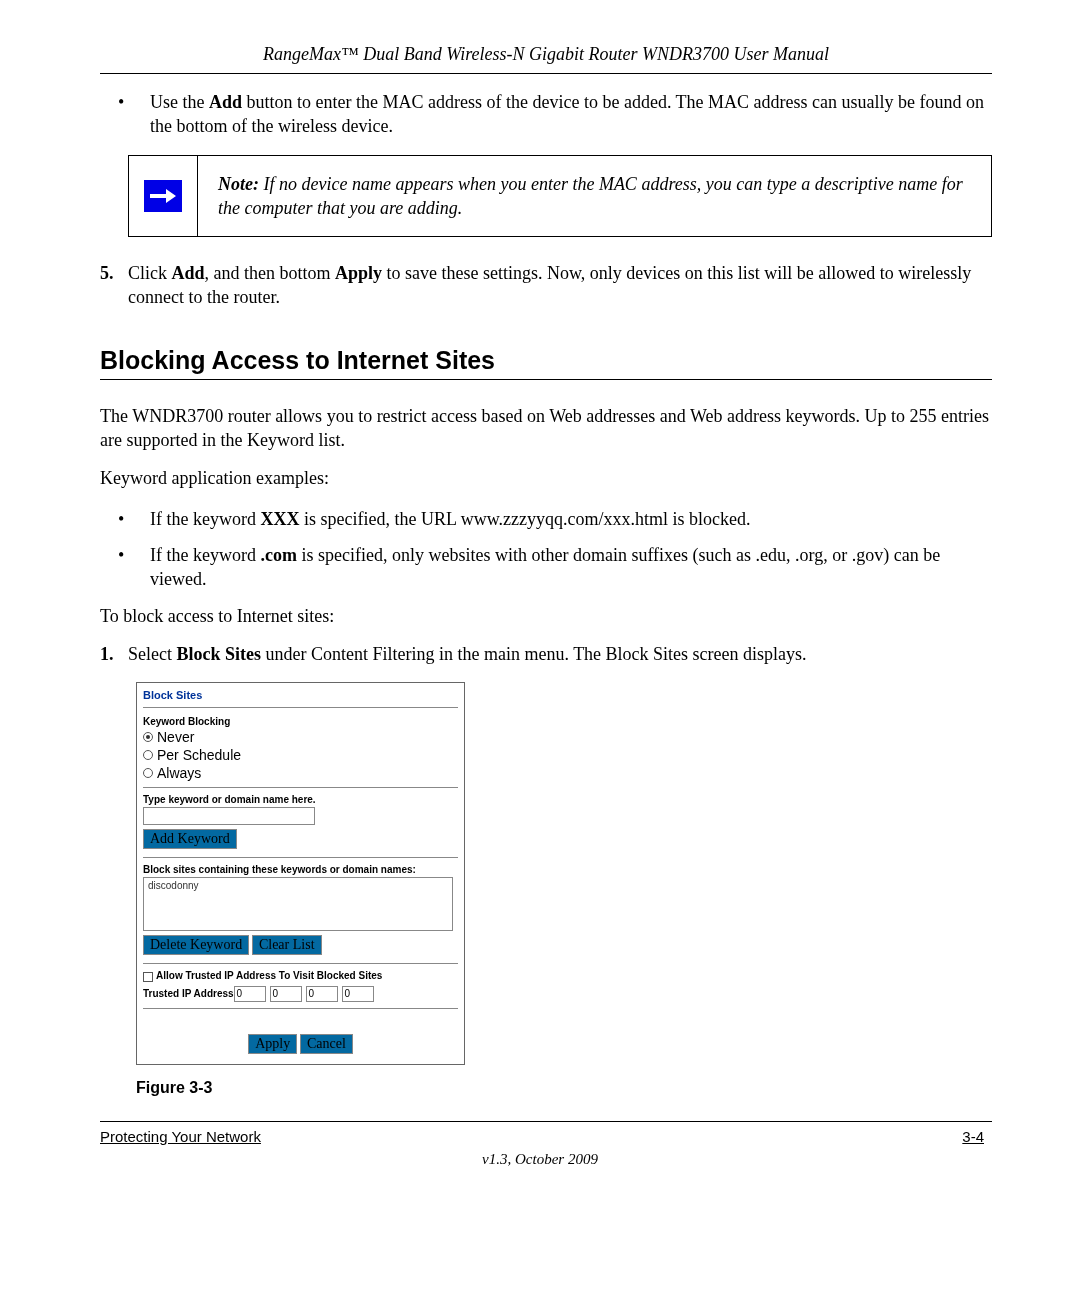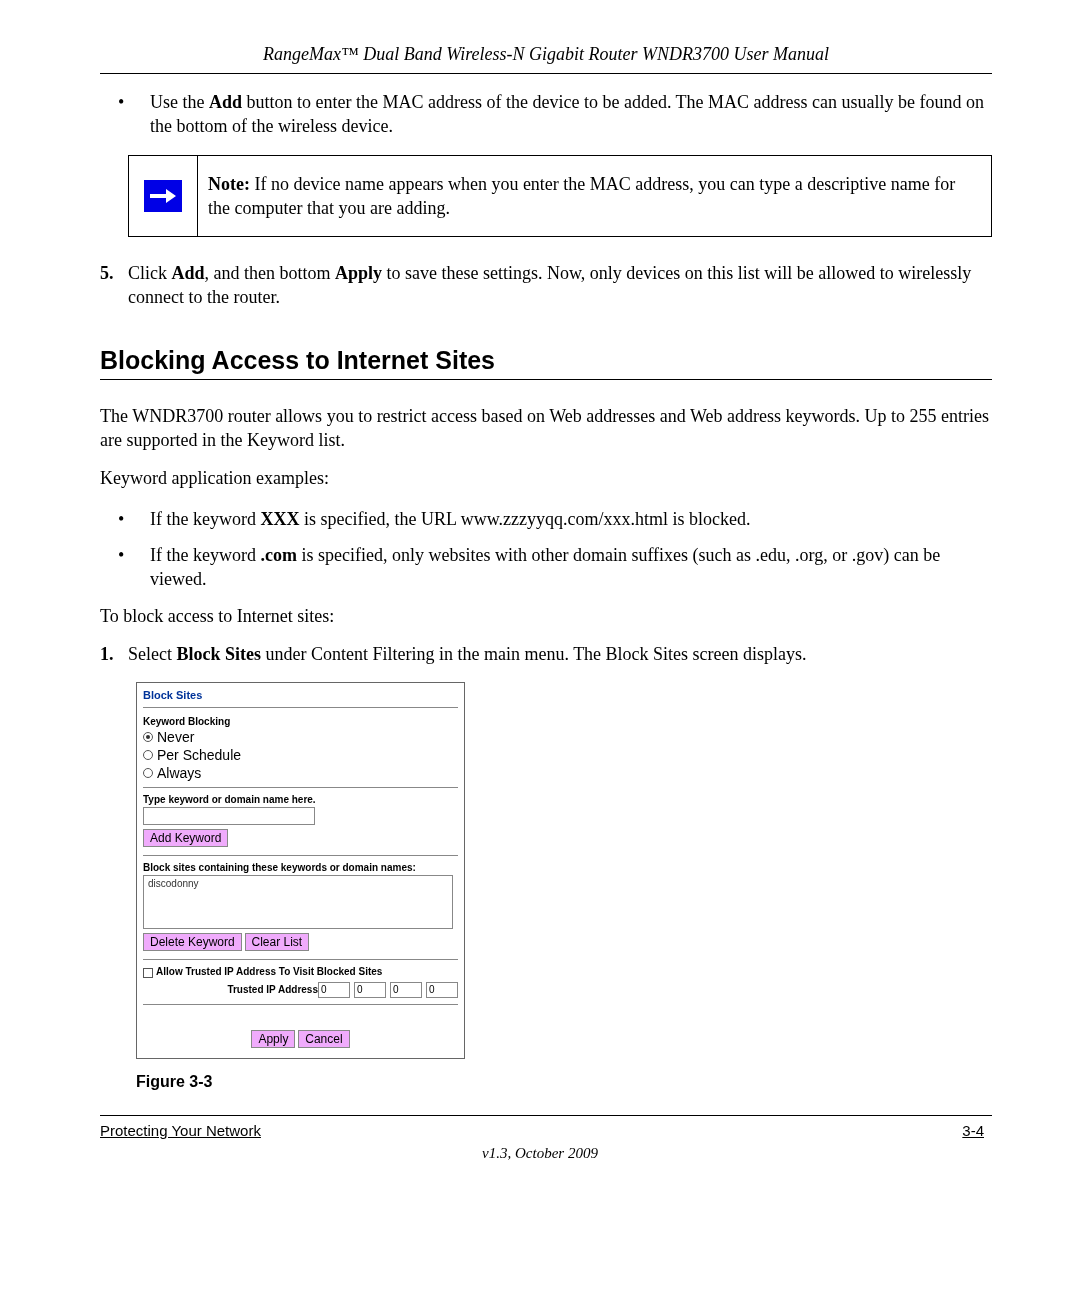--- a/index.html
+++ b/index.html
@@ -60,22 +60,23 @@
     height: 32px;
     background: #0000e6;
     display: flex;
     align-items: center;
     justify-content: center;
   }
   .note-icon svg { display:block; }
   .note-text-cell {
     flex: 1;
     border: 1px solid #000;
-    padding: 16px 10px;
+    padding: 16px 20px;
     line-height: 1.35;
+    font-style: italic;
   }
   ol.numbered {
     list-style: none;
     padding: 0;
     margin: 0 0 12px 0;
   }
   ol.numbered > li {
     position: relative;
     padding-left: 28px;
     margin-bottom: 12px;
@@ -163,42 +164,42 @@
   .ss-sep { border-top: 1px solid #888; margin: 6px 0; }
   .ss-input {
     border: 1px solid #888;
     height: 16px;
     width: 170px;
     background: #fff;
     display: block;
     margin: 2px 0;
   }
   .ss-button {
-    font-family: Liberation Sans, sans-serif;
-    font-size: 12px;
+    font-family: Liberation Serif, serif;
+    font-size: 14px;
     border: 1px solid #888;
-    background: #f0abfc;
+    background: #0369a1;
     padding: 1px 6px;
     display: inline-block;
     margin: 2px 0;
   }
   .ss-listbox {
     border: 1px solid #888;
     height: 48px;
     width: 300px;
     padding: 2px 4px;
     margin: 2px 0;
     font-size: 10px;
     color: #333;
     overflow: hidden;
   }
   .ss-iprow {
     display: flex;
     align-items: center;
-    justify-content: flex-end;
+    justify-content: flex-start;
     margin-top: 4px;
   }
   .ss-ipboxes { display: flex; gap: 4px; }
   .ss-ipbox {
     width: 26px; height: 14px;
     border: 1px solid #888;
     font-size: 10px;
     padding: 0 2px;
     display: flex; align-items: center;
   }

